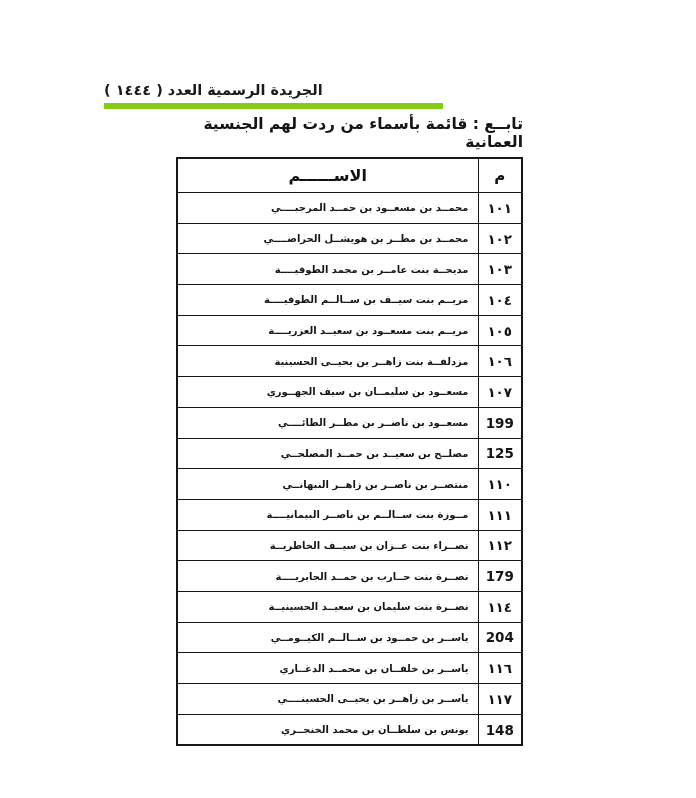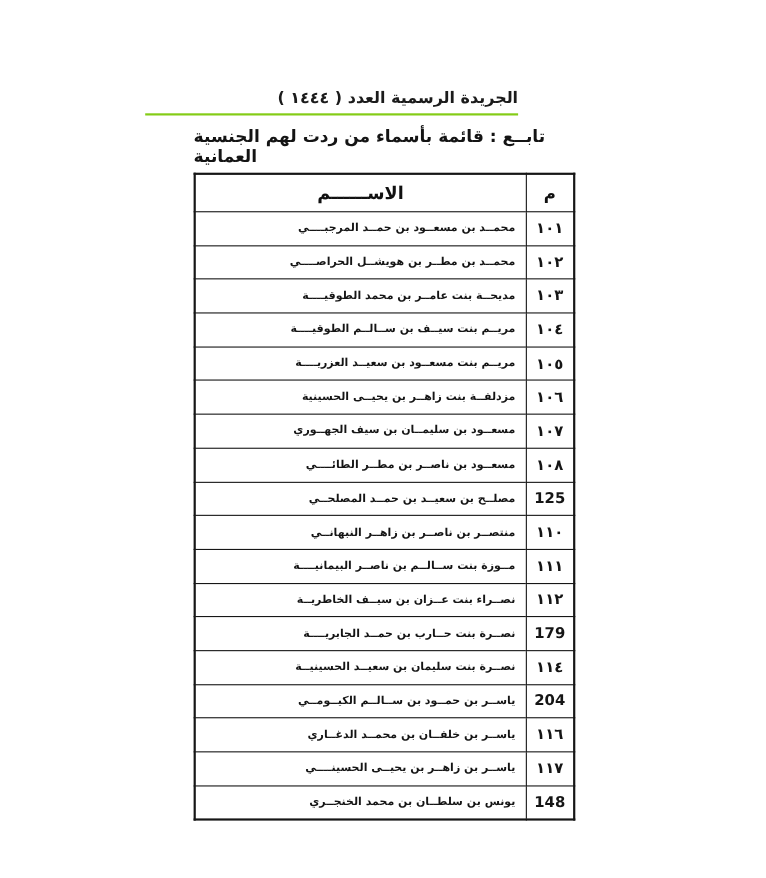--- a/index.html
+++ b/index.html
@@ -14,36 +14,35 @@
     font-family: "DejaVu Sans", sans-serif;
     color: #161616;
     overflow: hidden;
   }
   .gazette-header {
     position: absolute;
     left: 104px;
     top: 82px;
     width: 339px;
     direction: rtl;
-    text-align: right;
+    text-align: left;
     font-size: 14.5px;
     font-weight: bold;
     color: #1b1b1b;
     padding-bottom: 5px;
-    border-bottom: 2px solid #84cc16;
+    border-bottom: 6px solid #84cc16;
     letter-spacing: 0;
-    margin-left: 28px;
   }
   .page-title {
     position: absolute;
     left: 176px;
     top: 115px;
     width: 347px;
     direction: rtl;
-    text-align: left;
+    text-align: right;
     font-size: 15.5px;
     font-weight: bold;
     color: #141414;
   }
   table.names-table {
     position: absolute;
     left: 176px;
     top: 157px;
     width: 347px;
     direction: rtl;
@@ -132,21 +131,21 @@
   </tr>
       <tr>
     <td class="cell-num">١٠٦</td>
     <td class="cell-name">مزدلفــة بنت زاهــر بن يحيــى الحسينية</td>
   </tr>
       <tr>
     <td class="cell-num">١٠٧</td>
     <td class="cell-name">مسعــود بن سليمــان بن سيف الجهــوري</td>
   </tr>
       <tr>
-    <td class="cell-num">١٠٨</td>
+    <td class="cell-num">199</td>
     <td class="cell-name">مسعــود بن ناصــر بن مطــر الطائــــي</td>
   </tr>
       <tr>
     <td class="cell-num">125</td>
     <td class="cell-name">مصلــح بن سعيــد بن حمــد المصلحــي</td>
   </tr>
       <tr>
     <td class="cell-num">١١٠</td>
     <td class="cell-name">منتصــر بن ناصــر بن زاهــر النبهانــي</td>
   </tr>

